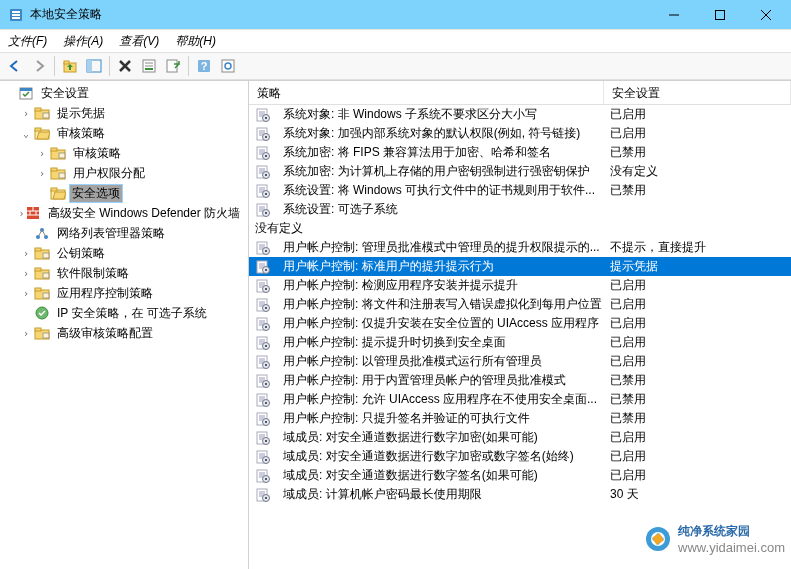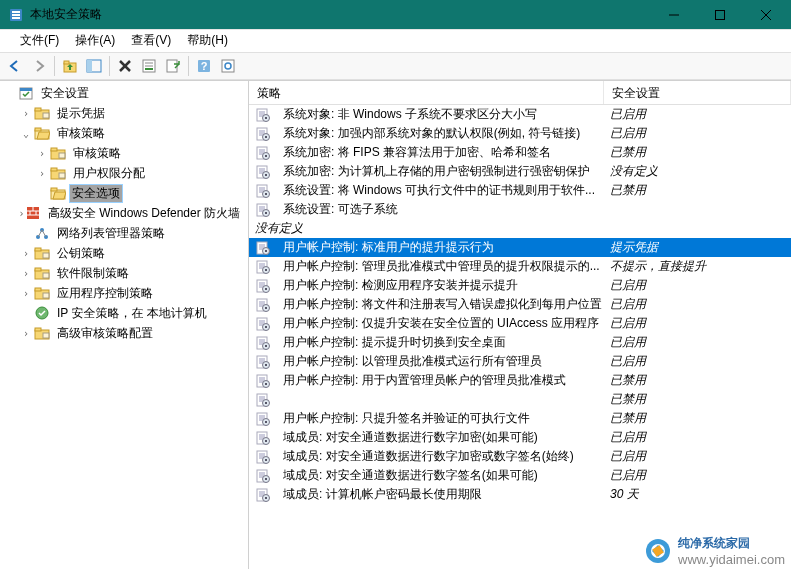--- a/index.html
+++ b/index.html
@@ -1,22 +1,22 @@
 <!DOCTYPE html>
 <html><head>
 <meta charset="utf-8">
 <style>
 * { box-sizing: border-box; margin: 0; padding: 0; }
 body { font-family: "Microsoft YaHei", "Segoe UI", sans-serif; font-size: 12px; background: #fff; color: #000; width: 791px; height: 569px; overflow: hidden; position: relative; }
-.titlebar { height: 30px; display: flex; align-items: center; padding: 0 2px 0 8px; background: #0f766e; border-bottom: 1px solid #e5e5e5; }
+.titlebar { height: 30px; display: flex; align-items: center; padding: 0 2px 0 8px; background: #7dd3fc; border-bottom: 1px solid #e5e5e5; }
 .titlebar .title-icon { width: 16px; height: 16px; margin-right: 6px; }
 .titlebar .title-text { flex: 1; font-size: 12px; }
 .winbtns { display: flex; }
 .winbtn { width: 46px; height: 30px; display: flex; align-items: center; justify-content: center; }
-.menubar { height: 22px; display: flex; align-items: flex-start; padding: 0 12px; }
+.menubar { height: 22px; display: flex; align-items: center; padding: 0 0; font-style: italic; }
 .menuitem { padding: 2px 8px; }
 .toolbar { height: 28px; display: flex; align-items: center; padding: 0 4px; gap: 2px; border-top: 1px solid #e0e0e0; border-bottom: 1px solid #e0e0e0; background: #f8f8f8; }
 .tbtn { width: 22px; height: 22px; display: flex; align-items: center; justify-content: center; border: 1px solid transparent; }
 .tsep { width: 1px; height: 20px; background: #d0d0d0; margin: 0 2px; }
 .content { display: flex; height: calc(569px - 30px - 22px - 28px); border-top: 1px solid #d0d0d0; }
 .treepane { width: 249px; overflow: auto; border-right: 1px solid #d0d0d0; padding: 2px 0; }
 .listpane { flex: 1; overflow: auto; display: flex; flex-direction: column; position: relative; }
 .tree-item { display: flex; align-items: center; height: 20px; white-space: nowrap; padding-right: 4px; }
 .tree-item.selected .tree-label-txt { background: #a3a3a3; border: 1px solid #99d1ff; padding: 0 2px; }
 .tree-label-txt { padding: 0 3px; border: 1px solid transparent; }
@@ -26,24 +26,24 @@
 .lv1 { padding-left: 18px; }
 .lv2 { padding-left: 34px; }
 .listheader { display: flex; height: 24px; border-bottom: 1px solid #e0e0e0; background: #fff; flex-shrink: 0; }
 .listheader .col { padding: 4px 8px; border-right: 1px solid #e8e8e8; font-size: 12px; }
 .col-policy { width: 355px; }
 .col-setting { flex: 1; }
 .listbody { flex: 1; overflow: auto; }
 .listrow { display: flex; height: 19px; align-items: center; white-space: nowrap; }
 .listrow.selected { background: #0078d7; color: #fff; }
 .listrow .cell-policy { width: 355px; padding-left: 6px; display: flex; align-items: center; overflow: hidden; gap: 8px; }
-.listrow .cell-setting { flex: 1; padding-left: 6px; overflow: hidden; text-overflow: ellipsis; font-style: italic; }
+.listrow .cell-setting { flex: 1; padding-left: 6px; overflow: hidden; text-overflow: ellipsis; }
 .picon { width: 16px; height: 16px; margin-right: 4px; flex-shrink: 0; }
 .ptext { overflow: hidden; text-overflow: ellipsis; white-space: nowrap; }
-.watermark { position: absolute; right: 6px; bottom: 2px; display: flex; align-items: center; gap: 6px; font-size: 12px; color: #3d87c7; pointer-events: none; }
+.watermark { position: absolute; right: 6px; bottom: 14px; display: flex; align-items: center; gap: 6px; font-size: 12px; color: #3d87c7; pointer-events: none; }
 .watermark .wm-url { font-size: 13px; color: #888; display:block; }
 .watermark .wm-text { font-weight: bold; color:#2b6aa8; }
 svg { display: block; }
 </style>
 </head>
 <body>
 
 <div class="titlebar">
   <span class="title-icon">
     <svg width="16" height="16">
@@ -273,21 +273,21 @@
           <span class="tree-label-txt">应用程序控制策略</span>
         </div>
         <div class="tree-item lv1">
           <span class="exp"></span>
           <span class="ticon">
             <svg width="16" height="16">
               <circle cx="8" cy="8" r="6" fill="#6fb76f" stroke="#3a8f3a"></circle>
               <path d="M5 8 L7 10 L11 6" stroke="#fff" fill="none" stroke-width="1.5"></path>
             </svg>
           </span>
-          <span class="tree-label-txt">IP 安全策略，在 本地计算机</span>
+          <span class="tree-label-txt">IP 安全策略，在 可选子系统</span>
         </div>
         <div class="tree-item lv1">
           <span class="exp">›</span>
           <span class="ticon">
             <svg width="16" height="16">
               <rect x="1" y="5" width="14" height="9" fill="#f7d774" stroke="#c59b2a"></rect>
               <rect x="1" y="3" width="6" height="3" fill="#f7d774" stroke="#c59b2a"></rect>
               <rect x="9" y="8" width="6" height="5" fill="#fff" stroke="#888" opacity="0.7"></rect>
             </svg>
           </span>
@@ -394,20 +394,36 @@
                 <rect x="10" y="10" width="2" height="2" fill="#556"></rect>
               </svg>
             </span>
             <span class="ptext">系统设置: 可选子系统</span>
           </div>
           <div class="cell-setting"></div>
         </div>
         <div class="listrow">
           <div class="cell-setting">没有定义</div>
         </div>
+        <div class="listrow">
+          <div class="cell-policy">
+            <span class="picon">
+              <svg width="16" height="16">
+                <rect x="2" y="2" width="10" height="12" fill="#fff" stroke="#aab"></rect>
+                <line x1="4" y1="5" x2="10" y2="5" stroke="#99b"></line>
+                <line x1="4" y1="7" x2="10" y2="7" stroke="#99b"></line>
+                <line x1="4" y1="9" x2="10" y2="9" stroke="#99b"></line>
+                <circle cx="11" cy="11" r="3.5" fill="#e0e8f0" stroke="#778"></circle>
+                <rect x="10" y="10" width="2" height="2" fill="#556"></rect>
+              </svg>
+            </span>
+            <span class="ptext">用户帐户控制: 管理员批准模式中管理员的提升权限提示的...</span>
+          </div>
+          <div class="cell-setting">不提示，直接提升</div>
+        </div>
         <div class="listrow selected">
           <div class="cell-policy">
             <span class="picon">
               <svg width="16" height="16">
                 <rect x="2" y="2" width="10" height="12" fill="#fff" stroke="#aab"></rect>
                 <line x1="4" y1="5" x2="10" y2="5" stroke="#99b"></line>
                 <line x1="4" y1="7" x2="10" y2="7" stroke="#99b"></line>
                 <line x1="4" y1="9" x2="10" y2="9" stroke="#99b"></line>
                 <circle cx="11" cy="11" r="3.5" fill="#e0e8f0" stroke="#778"></circle>
                 <rect x="10" y="10" width="2" height="2" fill="#556"></rect>
@@ -422,36 +438,20 @@
             <span class="picon">
               <svg width="16" height="16">
                 <rect x="2" y="2" width="10" height="12" fill="#fff" stroke="#aab"></rect>
                 <line x1="4" y1="5" x2="10" y2="5" stroke="#99b"></line>
                 <line x1="4" y1="7" x2="10" y2="7" stroke="#99b"></line>
                 <line x1="4" y1="9" x2="10" y2="9" stroke="#99b"></line>
                 <circle cx="11" cy="11" r="3.5" fill="#e0e8f0" stroke="#778"></circle>
                 <rect x="10" y="10" width="2" height="2" fill="#556"></rect>
               </svg>
             </span>
-            <span class="ptext">用户帐户控制: 管理员批准模式中管理员的提升权限提示的...</span>
-          </div>
-          <div class="cell-setting">不提示，直接提升</div>
-        </div>
-        <div class="listrow">
-          <div class="cell-policy">
-            <span class="picon">
-              <svg width="16" height="16">
-                <rect x="2" y="2" width="10" height="12" fill="#fff" stroke="#aab"></rect>
-                <line x1="4" y1="5" x2="10" y2="5" stroke="#99b"></line>
-                <line x1="4" y1="7" x2="10" y2="7" stroke="#99b"></line>
-                <line x1="4" y1="9" x2="10" y2="9" stroke="#99b"></line>
-                <circle cx="11" cy="11" r="3.5" fill="#e0e8f0" stroke="#778"></circle>
-                <rect x="10" y="10" width="2" height="2" fill="#556"></rect>
-              </svg>
-            </span>
             <span class="ptext">用户帐户控制: 检测应用程序安装并提示提升</span>
           </div>
           <div class="cell-setting">已启用</div>
         </div>
         <div class="listrow">
           <div class="cell-policy">
             <span class="picon">
               <svg width="16" height="16">
                 <rect x="2" y="2" width="10" height="12" fill="#fff" stroke="#aab"></rect>
                 <line x1="4" y1="5" x2="10" y2="5" stroke="#99b"></line>
@@ -534,20 +534,21 @@
             <span class="picon">
               <svg width="16" height="16">
                 <rect x="2" y="2" width="10" height="12" fill="#fff" stroke="#aab"></rect>
                 <line x1="4" y1="5" x2="10" y2="5" stroke="#99b"></line>
                 <line x1="4" y1="7" x2="10" y2="7" stroke="#99b"></line>
                 <line x1="4" y1="9" x2="10" y2="9" stroke="#99b"></line>
                 <circle cx="11" cy="11" r="3.5" fill="#e0e8f0" stroke="#778"></circle>
                 <rect x="10" y="10" width="2" height="2" fill="#556"></rect>
               </svg>
             </span>
+            <span class="ptext">用户帐户控制: 允许 UIAccess 应用程序在不使用安全桌面...</span>
           </div>
           <div class="cell-setting">已禁用</div>
         </div>
         <div class="listrow">
           <div class="cell-policy">
             <span class="picon">
               <svg width="16" height="16">
                 <rect x="2" y="2" width="10" height="12" fill="#fff" stroke="#aab"></rect>
                 <line x1="4" y1="5" x2="10" y2="5" stroke="#99b"></line>
                 <line x1="4" y1="7" x2="10" y2="7" stroke="#99b"></line>

